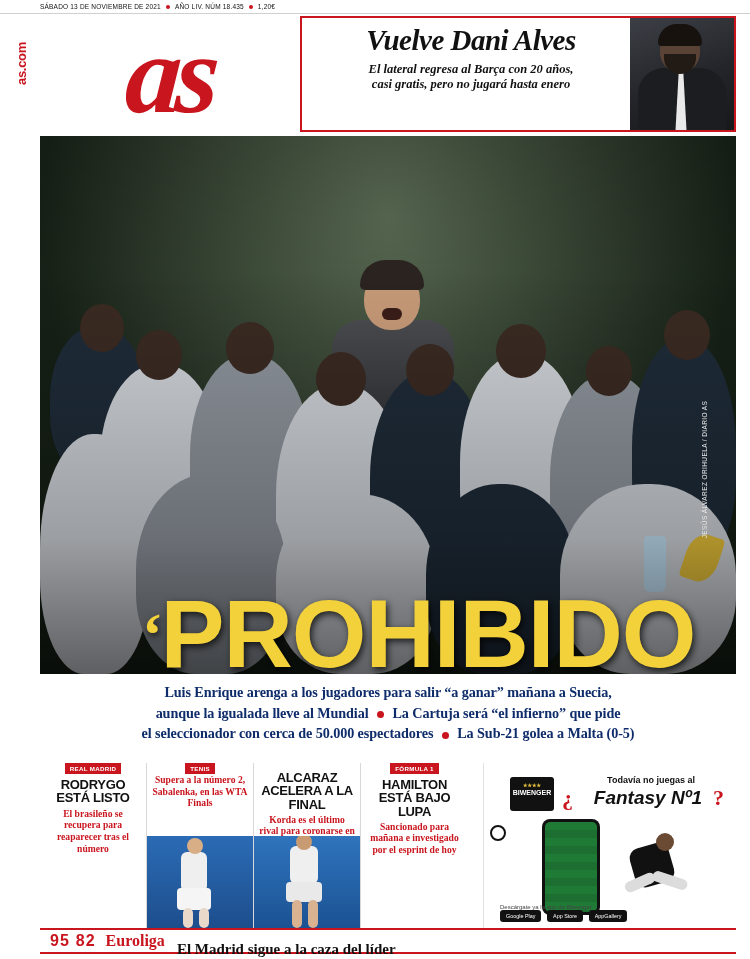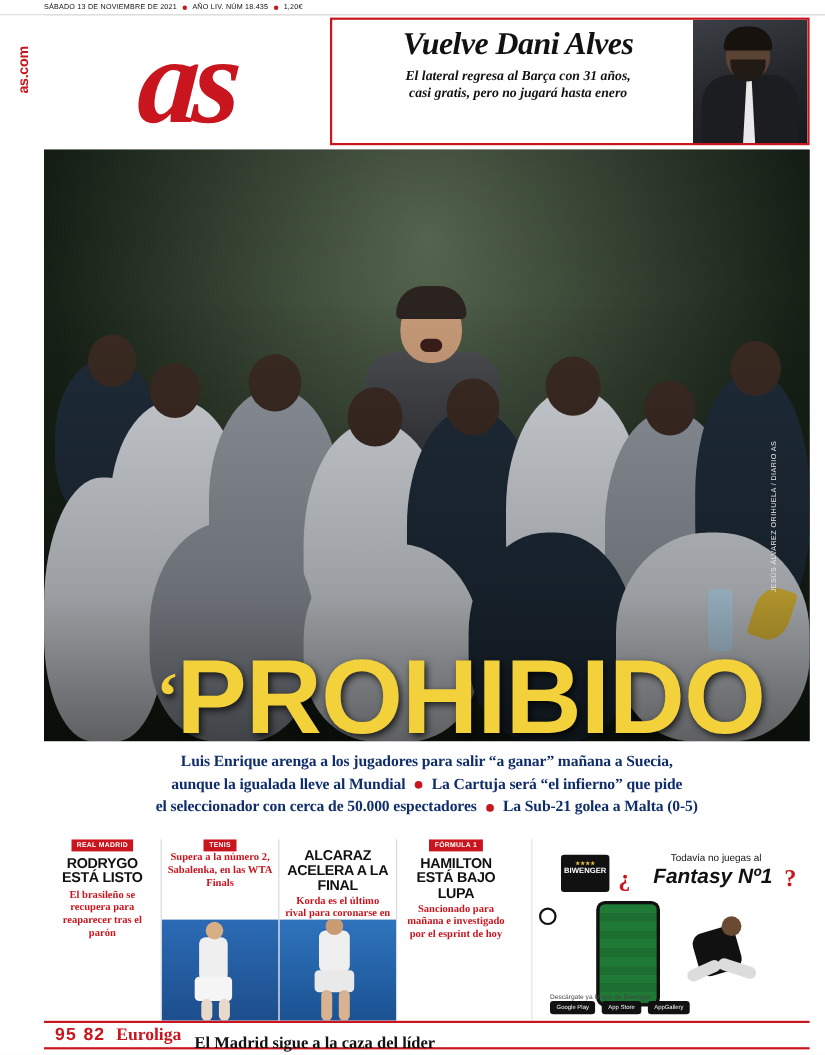--- a/index.html
+++ b/index.html
@@ -229,21 +229,21 @@
   }
   .ad-logo{
     position:absolute;left:26px;top:14px;width:44px;height:34px;
     background:#111;border-radius:3px;color:#fff;
     font-size:7px;font-weight:bold;text-align:center;line-height:1.1;
     padding-top:6px;box-sizing:border-box;
   }
   .ad-logo .stars{font-size:5px;color:#e8c23a;display:block;}
   .ad-t1{
     position:absolute;left:92px;top:12px;width:150px;
-    font-size:9px;color:#111;font-weight:normal;text-align:center;
+    font-size:9px;color:#111;font-weight:bold;text-align:center;
   }
   .ad-t2{
     position:absolute;left:86px;top:24px;width:156px;text-align:center;
     font-family:Liberation Sans, sans-serif;
     font-size:19px;font-weight:bold;color:#111;font-style:italic;
   }
   .ad-q{position:absolute;color:#c9151e;font-size:22px;font-weight:bold;font-family:"Liberation Serif",serif;}
   .ad-q.l{left:78px;top:22px;}
   .ad-q.r{right:12px;top:22px;}
   .phone{
@@ -306,21 +306,21 @@
     <div class="as-com">as.com</div>
   </div>
 
   <div class="masthead">
     <div class="as-logo">as</div>
   </div>
 
   <div class="promo">
     <div class="promo-txt">
       <div class="promo-title">Vuelve Dani Alves</div>
-      <div class="promo-sub" style="white-space:pre-line">El lateral regresa al Barça con 31 años,
+      <div class="promo-sub" style="white-space:pre-line">El lateral regresa al Barça con 20 años,
 casi gratis, pero no jugará hasta enero</div>
     </div>
     <div class="promo-photo">
       <div class="body"></div>
       <div class="shirt"></div>
       <div class="head"></div>
       <div class="hair"></div>
       <div class="beard"></div>
     </div>
   </div>
@@ -386,21 +386,21 @@
     </p>
   </div>
 
   <div class="bottom">
 
     <div class="mods">
 
       <div class="mod">
         <span class="tag">REAL MADRID</span>
         <h3>RODRYGO ESTÁ LISTO</h3>
-        <p>El brasileño se recupera para reaparecer tras el parón</p>
+        <p>El brasileño se recupera para reaparecer tras el número</p>
       </div>
 
       <div class="mod">
         <span class="tag">TENIS</span>
         <p>Supera a la número 2, Sabalenka, en las WTA Finals</p>
         <div class="modimg m-court">
           <div class="fig" style="left:34px;top:16px;width:26px;height:40px;"></div>
           <div class="fig" style="left:40px;top:2px;width:16px;height:16px;border-radius:50%;background:#d8ae86;"></div>
           <div class="fig" style="left:30px;top:52px;width:34px;height:22px;background:#f5f5f5;border-radius:4px;"></div>
           <div class="fig" style="left:36px;top:72px;width:10px;height:20px;background:#e8d9cb;"></div>

